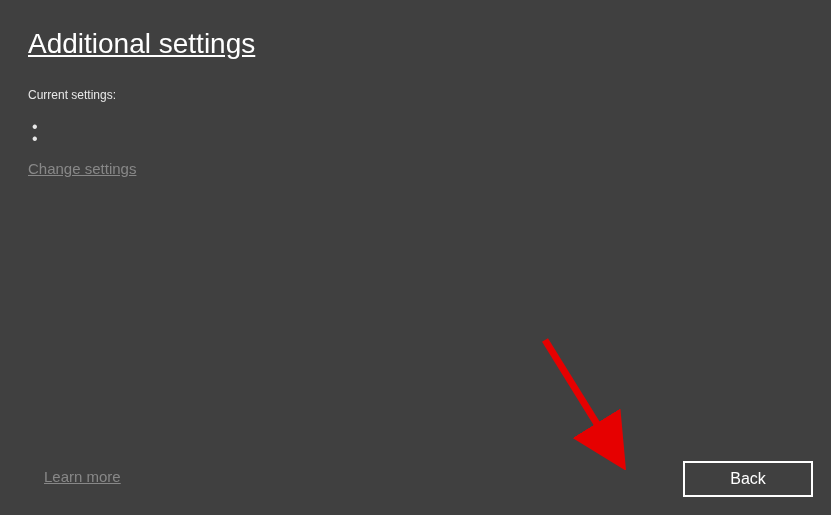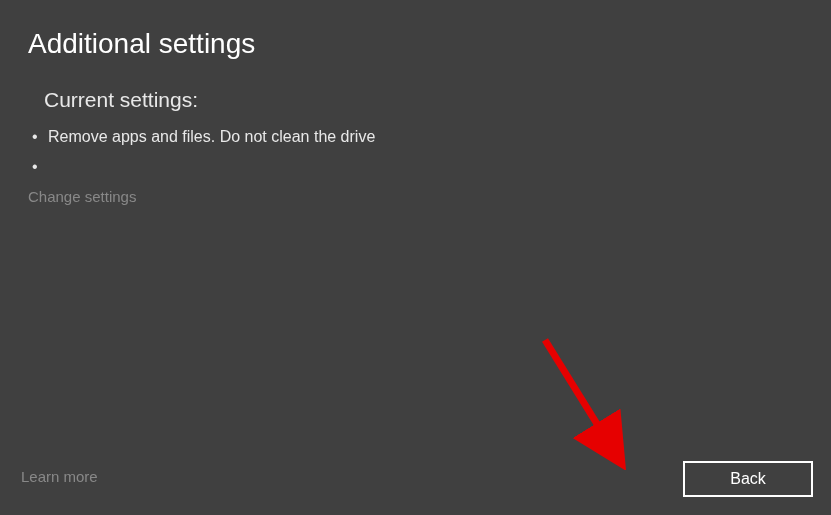--- a/index.html
+++ b/index.html
@@ -19,27 +19,27 @@
     .container {
       padding: 28px 28px 0 28px;
       height: 100%;
       position: relative;
     }
     .title {
       font-size: 28px;
       font-weight: 400;
       color: #ffffff;
       margin-bottom: 28px;
+      text-decoration: underline;
     }
     .subtitle {
-      font-size: 21px;
+      font-size: 12px;
       font-weight: 400;
       color: #e8e8e8;
       margin-bottom: 10px;
-      margin-left: 16px;
     }
     .bullet-list {
       list-style: none;
       padding: 0;
       margin-bottom: 18px;
     }
     .bullet-item {
       font-size: 16px;
       color: #e8e8e8;
       padding: 6px 0;
@@ -47,29 +47,30 @@
       padding-left: 20px;
     }
     .bullet-dot {
       position: absolute;
       left: 4px;
       top: 6px;
     }
     .link {
       font-size: 15px;
       color: #888888;
+      text-decoration: underline;
       cursor: pointer;
       display: inline-block;
     }
     .change-settings {
       margin-top: 6px;
     }
     .learn-more {
       position: absolute;
-      left: 21px;
+      left: 44px;
       bottom: 30px;
       text-align: right;
     }
     .button-row {
       position: absolute;
       right: 18px;
       bottom: 18px;
       display: flex;
       gap: 14px;
     }
@@ -99,21 +100,20 @@
 <body>
 
 <div class="container">
   <h1 class="title">Additional settings</h1>
 
   <div class="subtitle">Current settings:</div>
 
   <ul class="bullet-list">
     <li class="bullet-item">
       <span class="bullet-dot">•</span>
-      <span>Remove apps and files. Do not clean the drive</span>
     </li>
     <li class="bullet-item">
       <span class="bullet-dot">•</span>
     </li>
   </ul>
 
   <a class="link change-settings">Change settings</a>
 
   <a class="link learn-more">Learn more</a>
 

